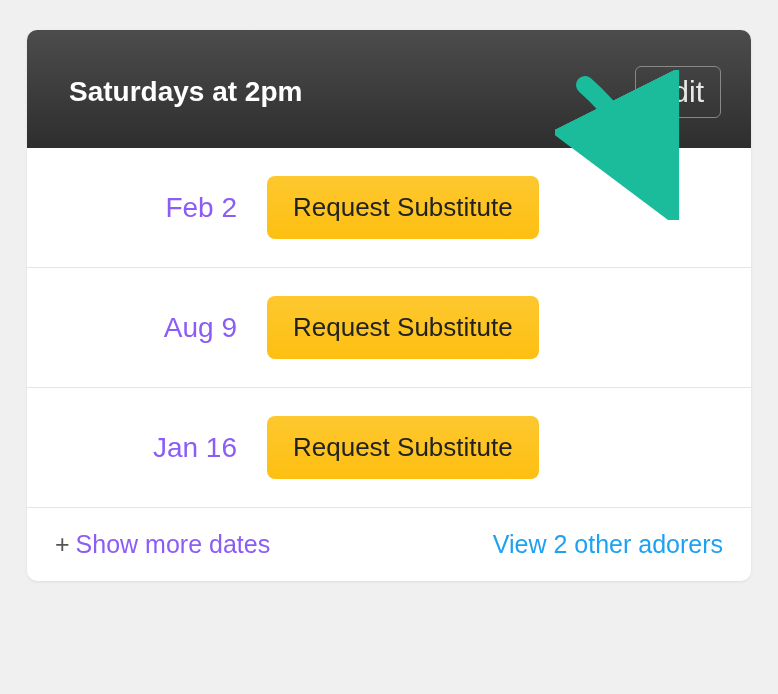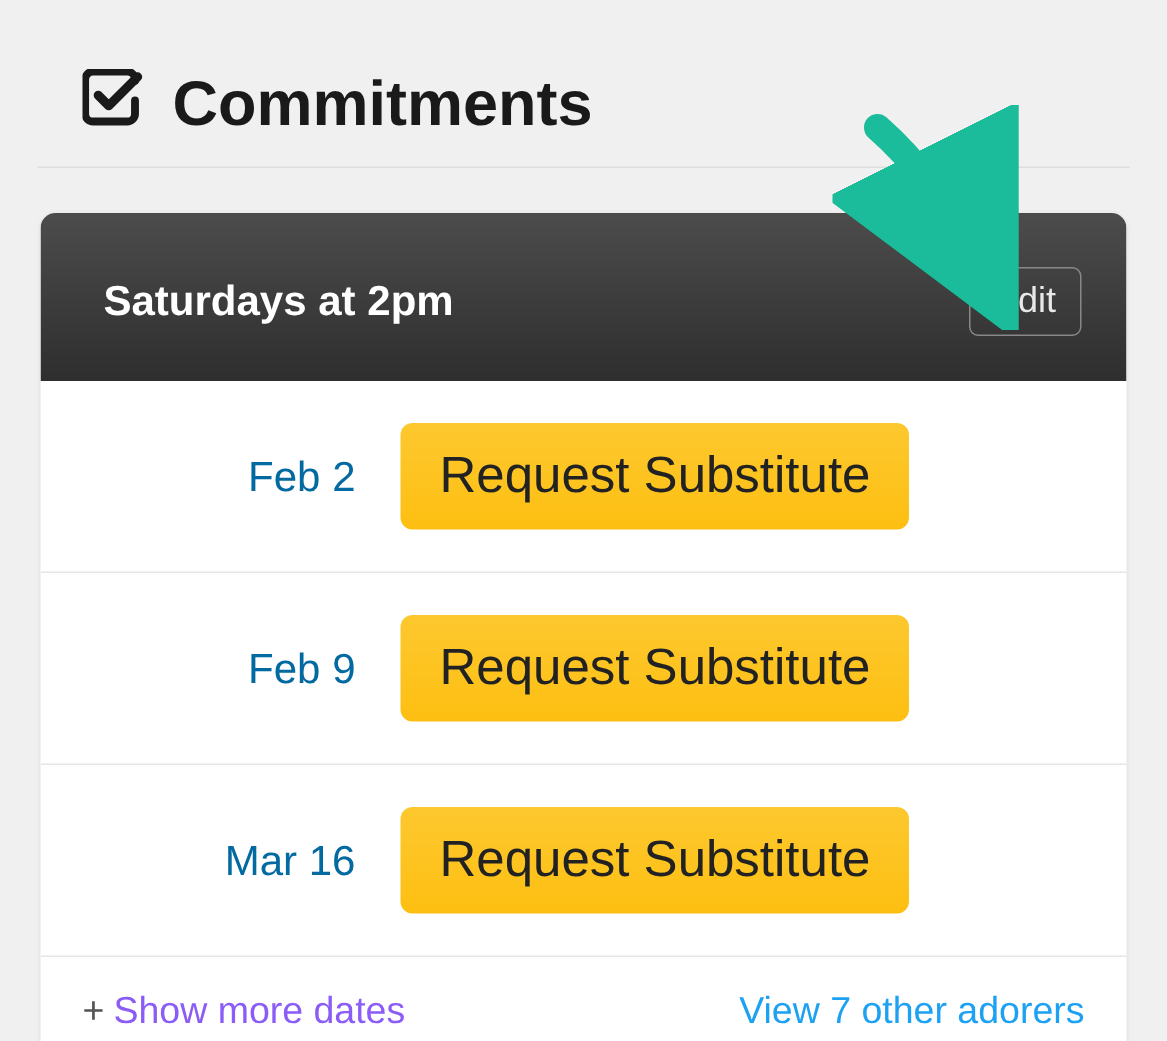--- a/index.html
+++ b/index.html
@@ -50,45 +50,45 @@
     }
     .schedule-label {
       color: #fff;
       font-size: 28px;
       font-weight: 600;
     }
     .edit-button {
       background: transparent;
       border: 1px solid #888;
       color: #e8e8e8;
-      font-size: 24px;
+      font-size: 30px;
       padding: 8px 16px;
       border-radius: 6px;
       cursor: pointer;
       font-family: inherit;
     }
     .date-row {
       display: flex;
       align-items: center;
       padding: 28px 0;
       border-bottom: 1px solid #e5e5e5;
     }
     .date-label {
       width: 240px;
       text-align: right;
       font-size: 28px;
-      color: #0369a1;
+      color: #8b5cf6;
       padding-right: 30px;
     }
     .request-sub-button {
       background: linear-gradient(to bottom, #fdc82f, #fdbf11);
       border: none;
       border-radius: 8px;
       padding: 16px 26px;
-      font-size: 34px;
+      font-size: 26px;
       color: #222;
       cursor: pointer;
       font-family: inherit;
     }
     .card-footer {
       display: flex;
       align-items: center;
       justify-content: space-between;
       padding: 22px 28px;
     }
@@ -114,57 +114,48 @@
       position: absolute;
       top: 70px;
       left: 555px;
       pointer-events: none;
     }
   </style>
 </head>
 <body>
 
 <div class="container">
-  <div class="page-header">
-    <span>
-      <svg class="check-icon" viewBox="0 0 24 24" fill="none">
-        <path d="M20 4.5V4a3 3 0 0 0-3-3H4a3 3 0 0 0-3 3v13a3 3 0 0 0 3 3h13a3 3 0 0 0 3-3v-5" stroke="#1a1a1a" stroke-width="3" stroke-linecap="round" fill="none"></path>
-        <path d="M6 10 L10 14 L21 3" stroke="#1a1a1a" stroke-width="3.5" stroke-linecap="round" stroke-linejoin="round" fill="none"></path>
-      </svg>
-    </span>
-    <h1 class="page-title">Commitments</h1>
-  </div>
 
   <div class="card">
     <div class="card-header">
       <span class="schedule-label">Saturdays at 2pm</span>
       <button class="edit-button">Edit</button>
     </div>
 
     <div class="date-row">
       <span class="date-label">Feb 2</span>
       <button class="request-sub-button">Request Substitute</button>
     </div>
 
     <div class="date-row">
-      <span class="date-label">Feb 9</span>
+      <span class="date-label">Aug 9</span>
       <button class="request-sub-button">Request Substitute</button>
     </div>
 
     <div class="date-row">
-      <span class="date-label">Mar 16</span>
+      <span class="date-label">Jan 16</span>
       <button class="request-sub-button">Request Substitute</button>
     </div>
 
     <div class="card-footer">
       <div class="footer-link-left">
         <span class="plus">+</span>
         <span class="link-text">Show more dates</span>
       </div>
-      <div class="footer-link-right">View 7 other adorers</div>
+      <div class="footer-link-right">View 2 other adorers</div>
     </div>
   </div>
 </div>
 
 <svg class="arrow" width="150" height="150" viewBox="0 0 150 150">
   <defs>
     <marker id="arrowhead" markerWidth="8" markerHeight="8" refX="5" refY="4" orient="auto">
       <polygon points="0 0, 8 4, 0 8" fill="#1abc9c"></polygon>
     </marker>
   </defs>

